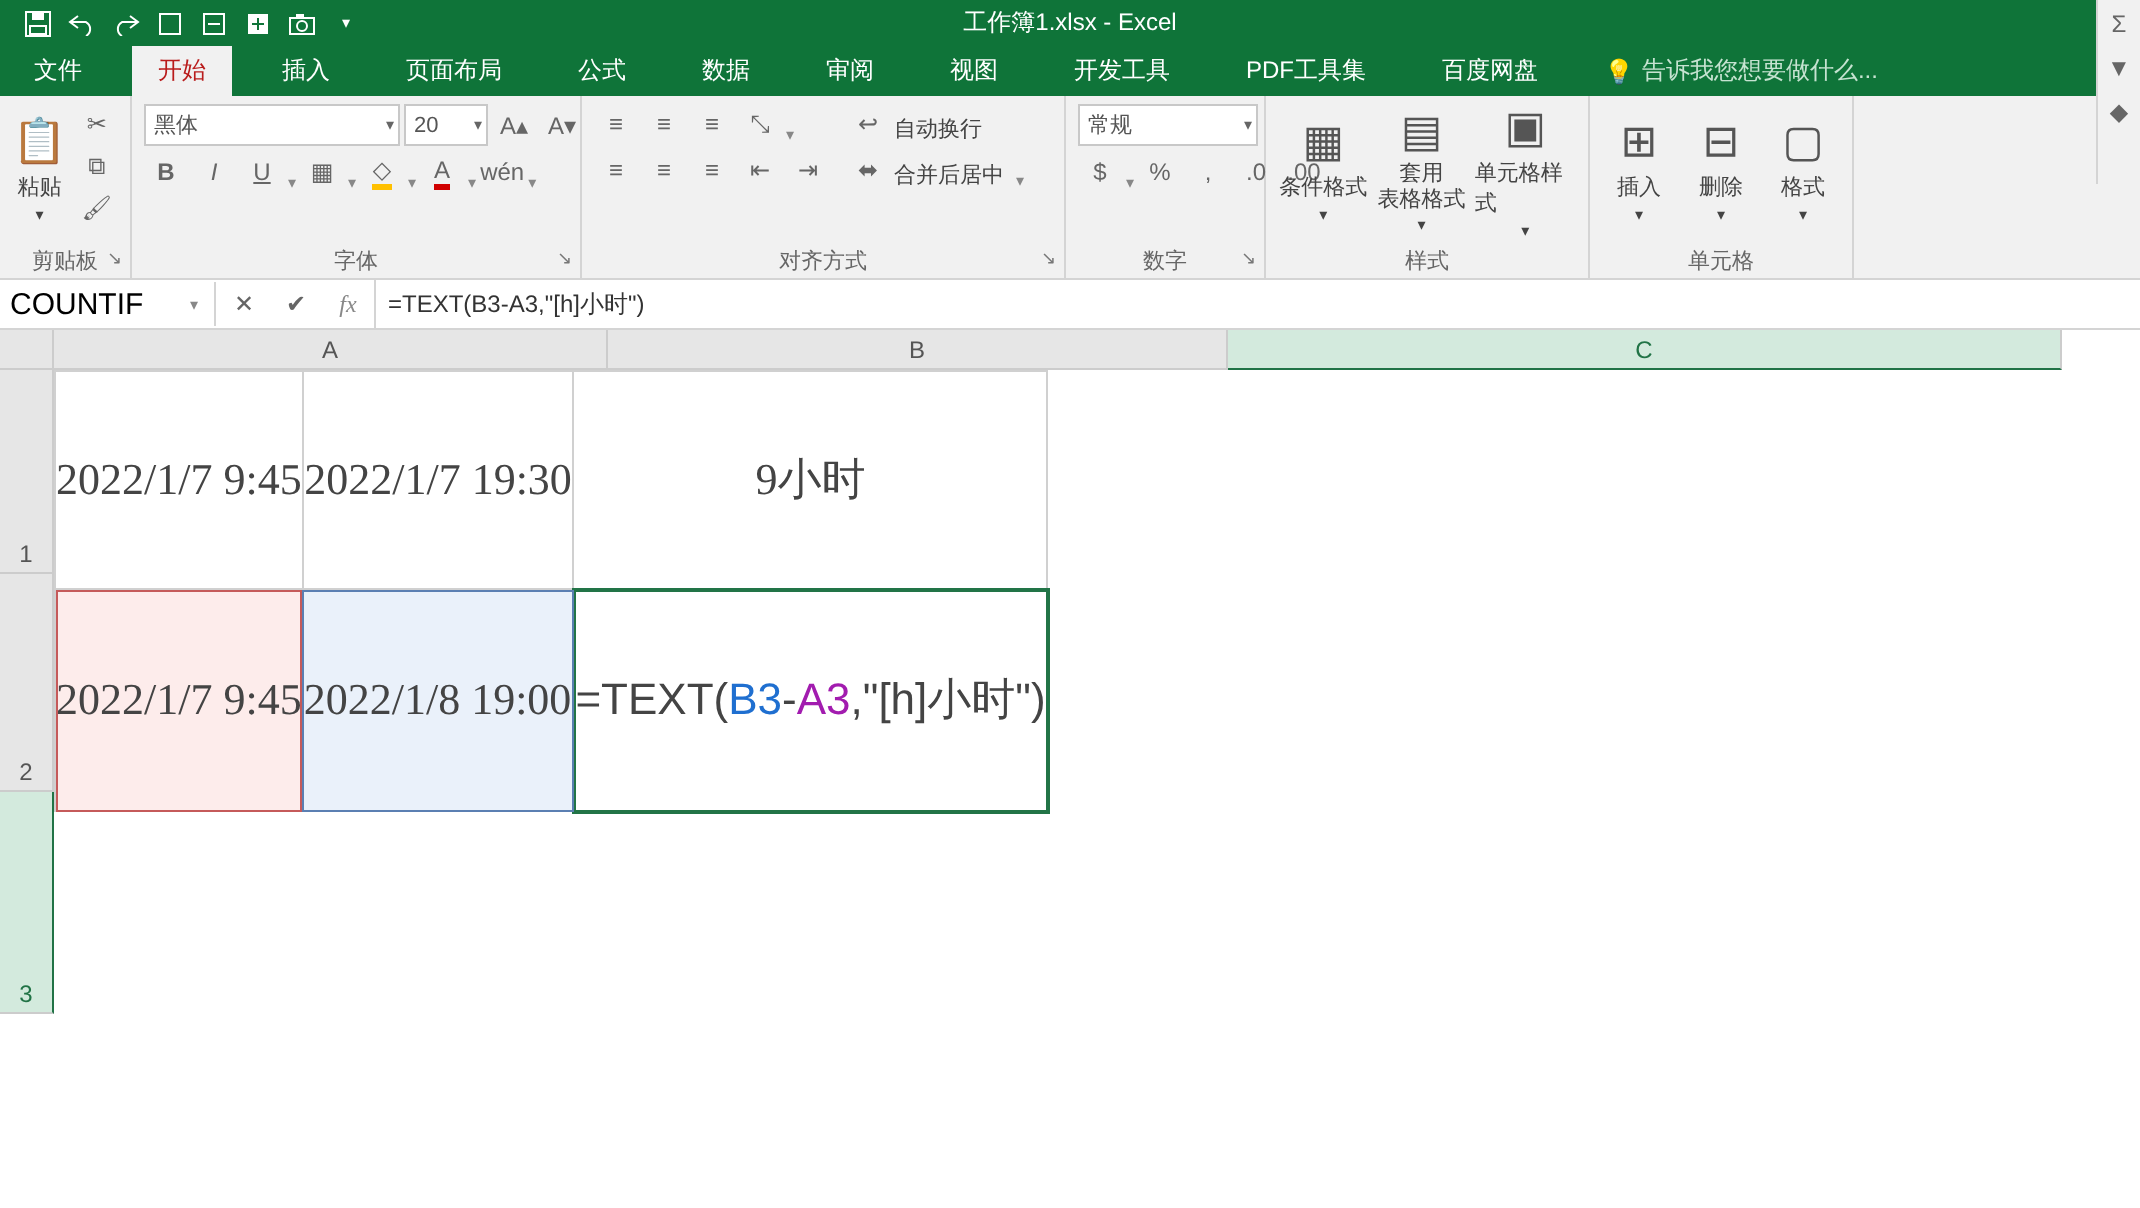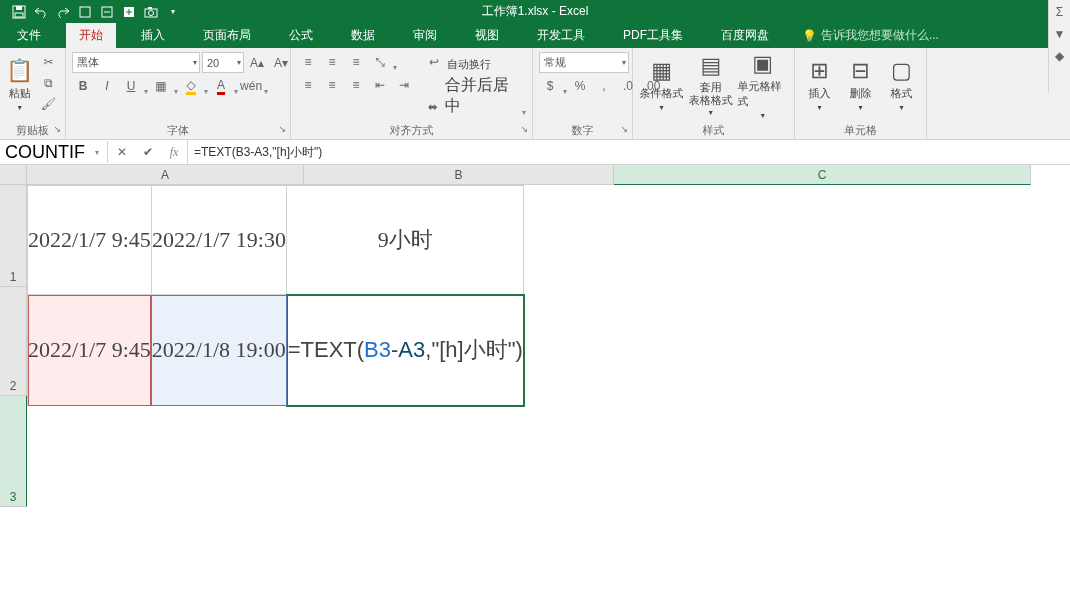--- a/index.html
+++ b/index.html
@@ -20,21 +20,21 @@
 .bigbtn{display:flex;flex-direction:column;align-items:center;justify-content:center;width:40px;height:66px;cursor:pointer;font-size:11px;color:#444;gap:2px}
 .bigbtn .glyph{font-size:22px;color:#555}
 .col{display:flex;flex-direction:column;gap:1px}
 .smbtn{width:22px;height:20px;display:flex;align-items:center;justify-content:center;cursor:pointer;color:#666;font-size:12px;position:relative}
 .combo{border:1px solid #c8c8c8;background:#fff;height:21px;display:flex;align-items:center;padding:0 2px 0 4px;font-size:11px;color:#555}
 .combo .dd{margin-left:auto;font-size:8px;color:#666;padding-left:4px}
 .row{display:flex;gap:2px;align-items:flex-end}
 .row .smbtn{border:0}
 .namebox-bar{height:25px;border-bottom:1px solid #d4d4d4;display:flex;align-items:stretch;background:#fff}
 .namebox{width:107px;border-right:1px solid #d4d4d4;display:flex;align-items:center;padding:0 4px;position:relative;background:#fff;margin:1px}
-.namebox input{border:0;outline:0;width:100%;font-size:18px}
+.namebox input{border:0;outline:0;width:100%;font-size:15px}
 .namebox .dd{font-size:8px;color:#888;padding:0 4px}
 .fx-btns{display:flex;align-items:center;border-right:1px solid #d4d4d4}
 .fx-btns .smbtn{width:26px;height:100%}
 .fxlabel{font-style:italic;font-family:"Times New Roman",serif;color:#888}
 .formula-input{flex:1;display:flex;align-items:center;padding:0 6px;font-size:12px;color:#333}
 .sheet{display:flex;position:relative;flex:1;height:calc(604px - 23px - 25px - 92px - 25px)}
 .corner{width:27px;height:20px;background:#e6e6e6;border-right:1px solid #ccc;border-bottom:1px solid #ccc}
 .colheads{display:flex;height:20px}
 .colhead{background:#e6e6e6;border-right:1px solid #ccc;border-bottom:1px solid #ccc;display:flex;align-items:center;justify-content:center;font-size:12px;color:#555}
 .colhead.active{background:#d3eadd;border-bottom:1px solid #217346;color:#217346}
@@ -193,21 +193,21 @@
           <span class="smbtn">⇥</span>
         </div>
       </div>
       <div class="col" style="gap:3px">
         <div class="row">
             <span class="smbtn">↩</span>
             <span style="font-size:11px">自动换行</span>
           </div>
         <div class="row">
             <span class="smbtn">⬌</span>
-            <span style="font-size:16px">合并后居中</span>
+            <span style="font-size:11px">合并后居中</span>
             <span style="font-size:8px;color:#888;margin-left:4px">▾</span>
           </div>
       </div>
     </div>
     <div class="group-label"><span>对齐方式</span><span class="launcher">↘</span></div>
   </div>
 
   <div class="group" style="width:100px">
     <div class="group-body" style="flex-direction:column;gap:3px;width:100%">
       <div class="combo" style="width:90px">
@@ -313,20 +313,20 @@
         <tbody>
         <tr style="height:109px">
           <td>2022/1/7 9:45</td>
           <td>2022/1/7 19:30</td>
           <td>9小时</td>
         </tr>
         <tr style="height:111px">
           <td class="refA">2022/1/7 9:45</td>
           <td class="refB">2022/1/8 19:00</td>
           <td class="sel formula-cell">
-            <span>=TEXT(</span><span style="color:#1f6fd0">B3</span><span>-</span><span style="color:#0c4a6e">A3</span><span>,"[h]小时")</span>
+            <span>=TEXT(</span><span style="color:#1f6fd0">B3</span><span>-</span><span style="color:#a21caf">A3</span><span>,"[h]小时")</span>
           </td>
         </tr>
       </tbody>
         </table>
     </div>
   </div>
 </div>
 
 </body></html>

